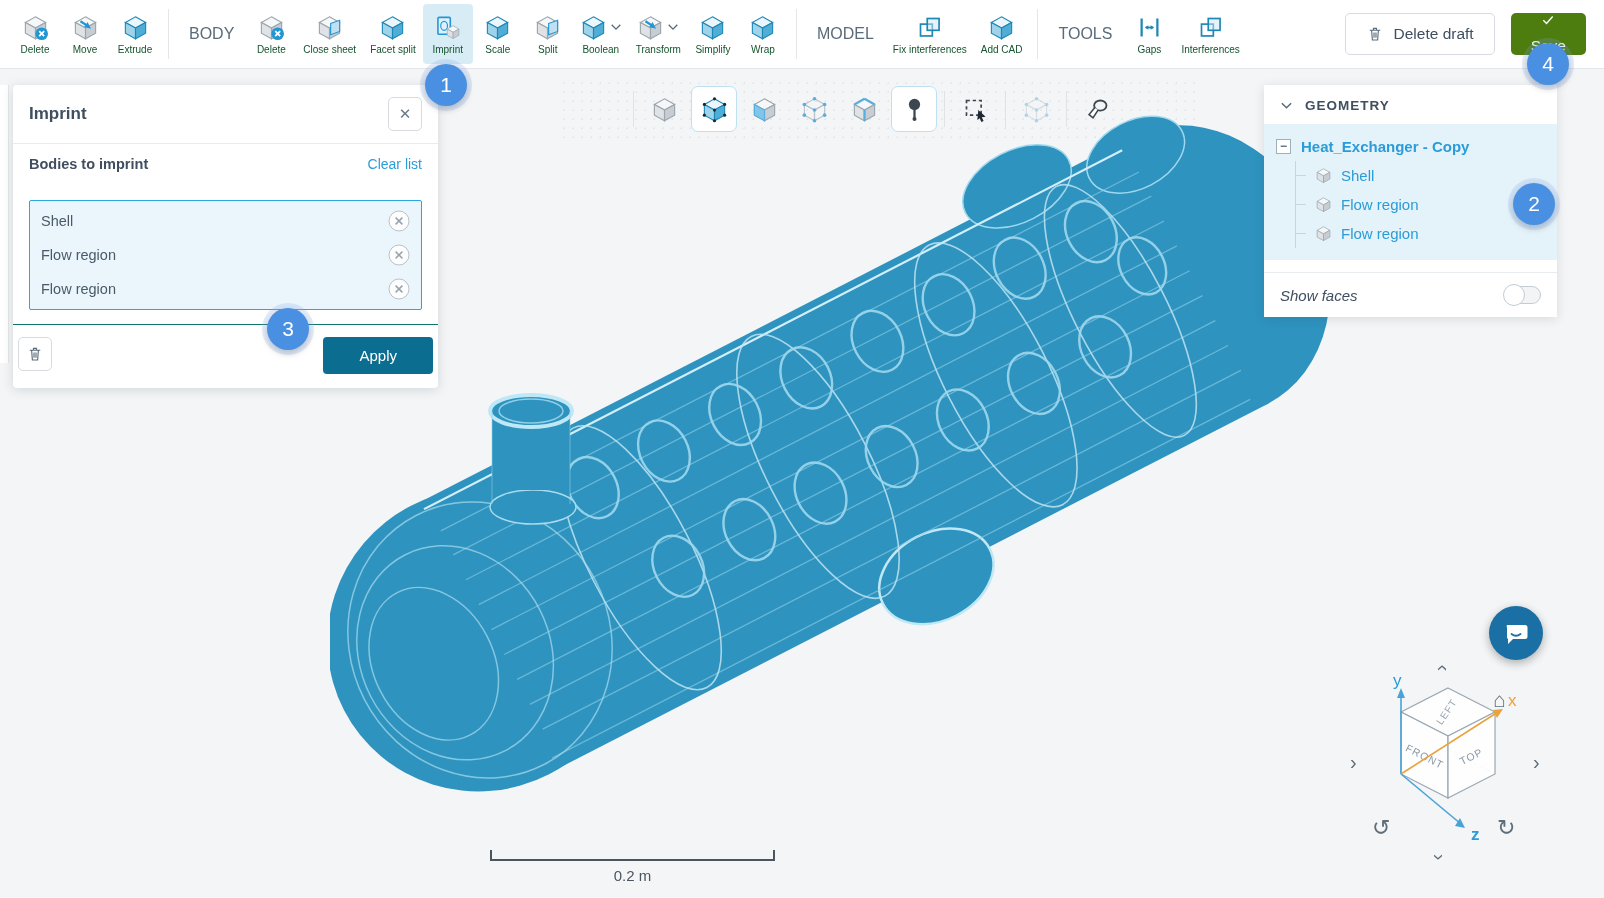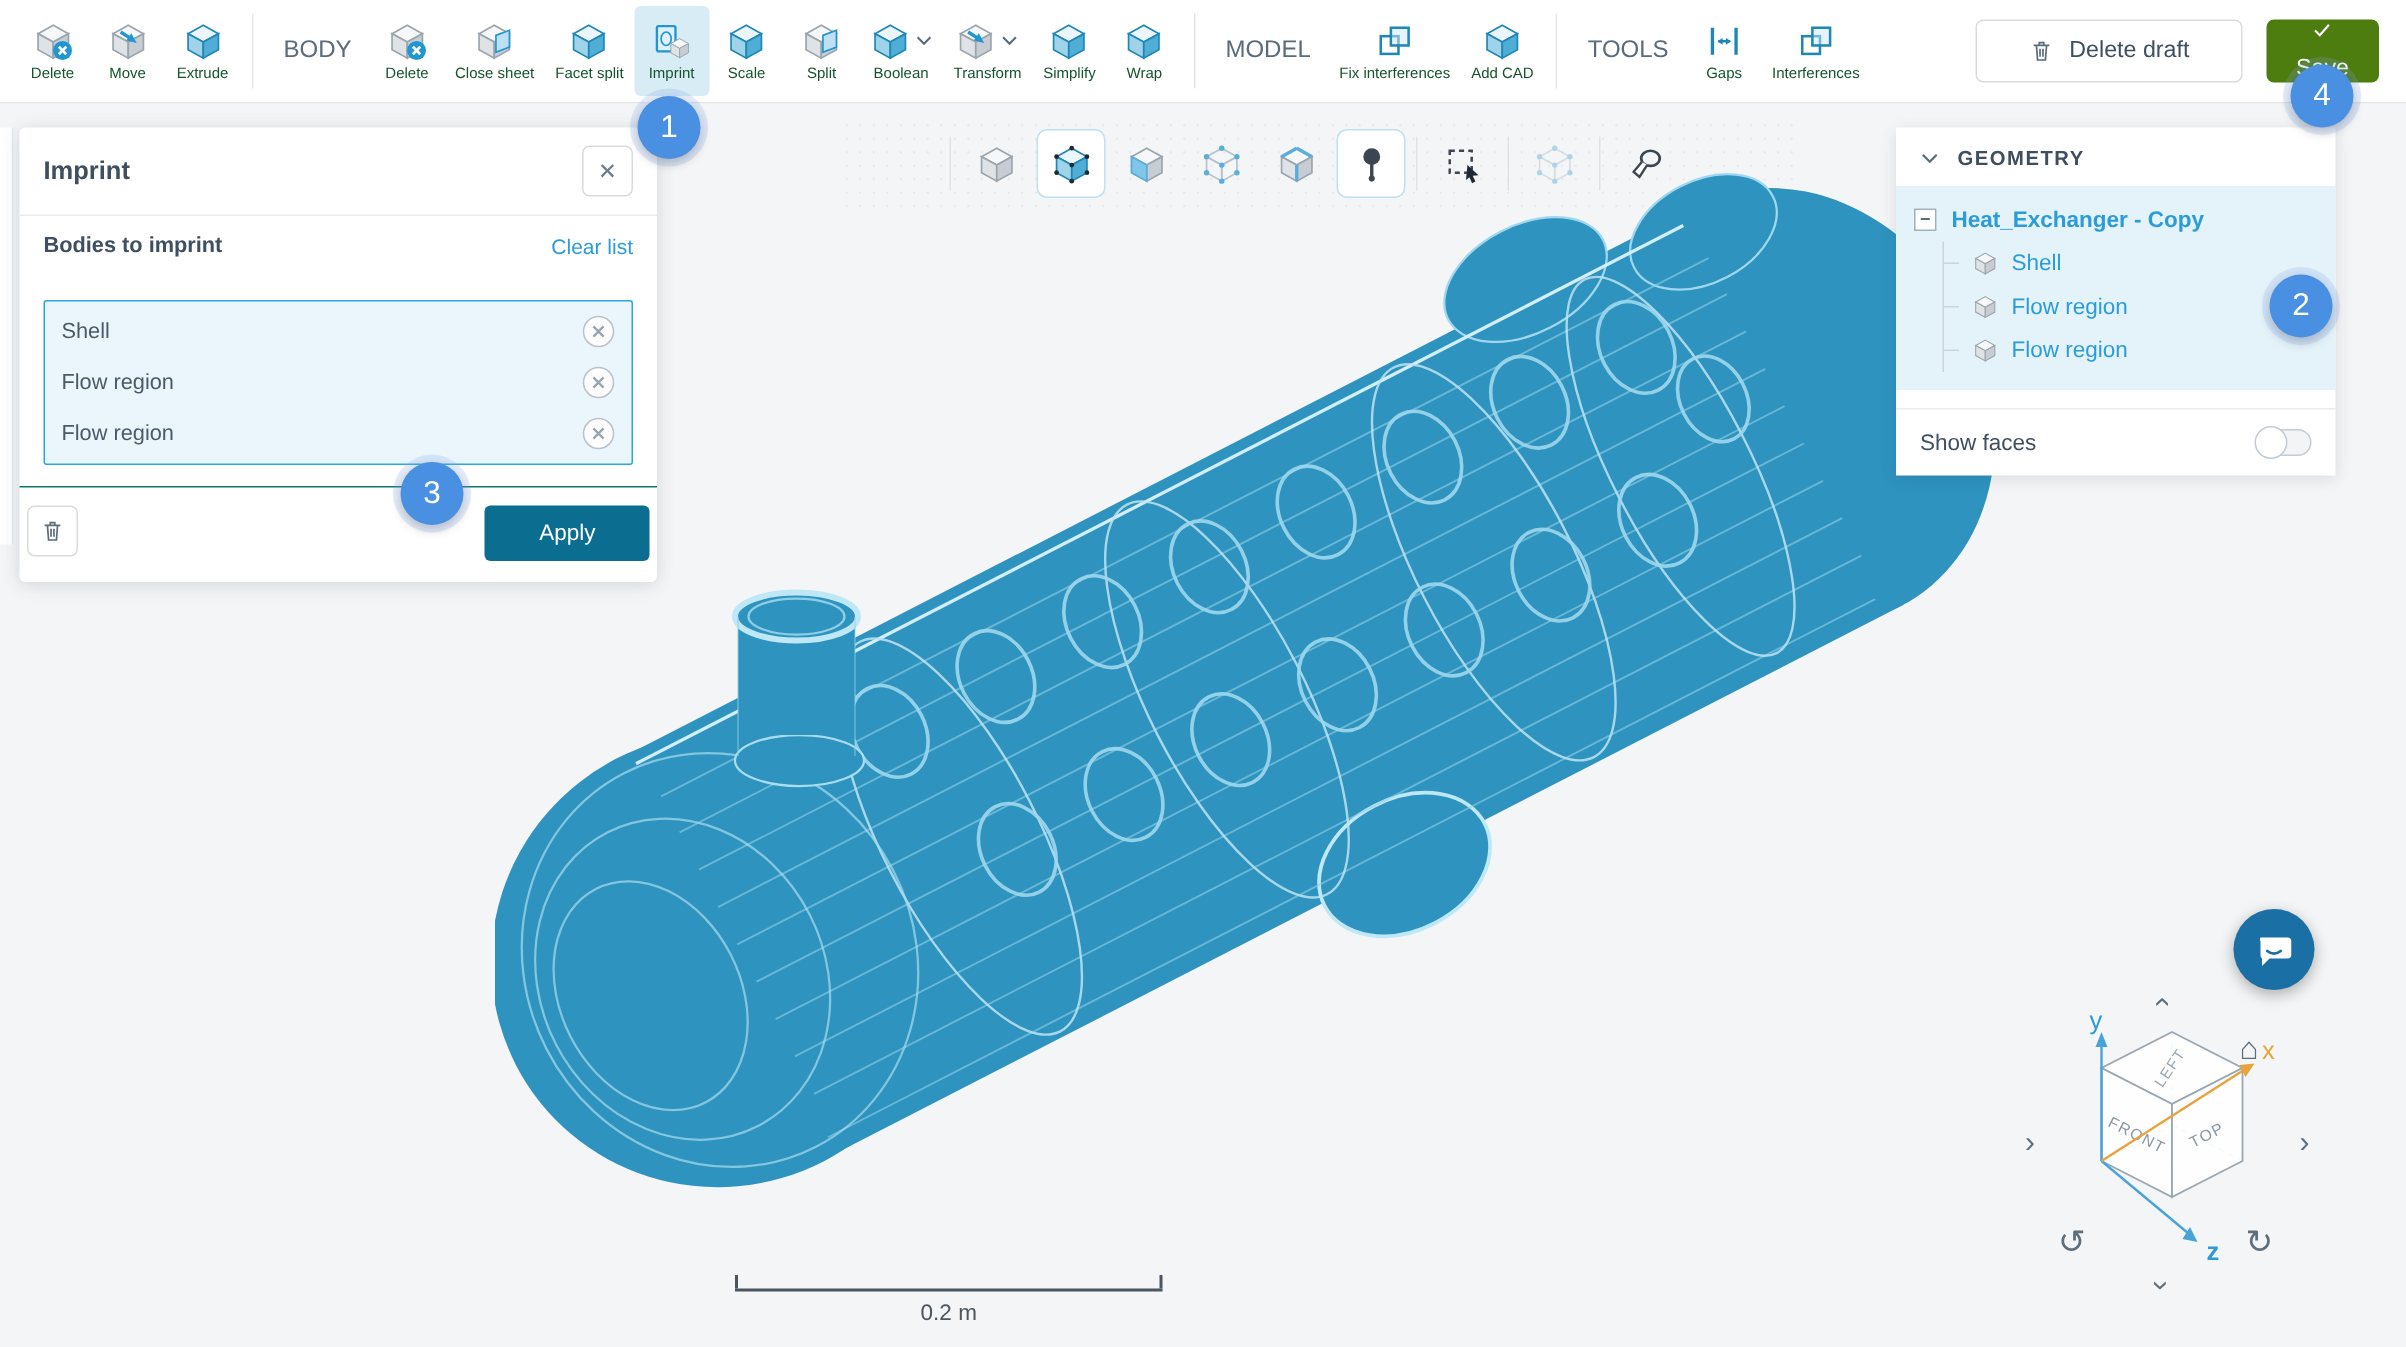--- a/index.html
+++ b/index.html
@@ -15,21 +15,21 @@
     min-width:50px; height:60px; padding:4px 7px; border-radius:4px; gap:3px; }
   .tb-item.active { background:#d8ecf6; }
   .tb-ico { display:flex; align-items:center; gap:3px; }
   .tb-ico svg { width:27px; height:27px; }
   .tb-ico svg.chev { width:12px; height:12px; color:#5a6b7a; }
   .tb-label { font-size:10px; color:#14532d; white-space:nowrap; }
   .tb-group-label { color:#5a6b7a; font-size:16px; margin:0 12px; }
   .tb-sep { width:1px; height:50px; background:#e4e7ea; margin:0 8px; }
   .tb-right { margin-left:auto; display:flex; align-items:center; gap:16px; padding-right:8px; }
   .btn-outline { display:flex; align-items:center; gap:10px; border:1px solid #d7dbe0;
-    background:#fff; border-radius:5px; height:42px; padding:0 34px; font-size:15.5px;
+    background:#fff; border-radius:5px; height:42px; padding:0 20px; font-size:15.5px;
     color:#3f4f5f; cursor:pointer; }
   .btn-outline svg { width:18px; height:18px; color:#5a6b7a; }
   .btn-primary { display:flex; align-items:center; gap:10px; background:#4d7c0f; color:#fff;
     border:none; border-radius:5px; height:42px; padding:0 20px; font-size:15.5px; cursor:pointer;flex-direction:column; }
   .btn-primary svg { width:16px; height:16px; }
 
   
   .viewport { position:absolute; left:0; top:69px; width:1604px; height:829px; background:#f4f5f6; }
   .dots { position:absolute; left:560px; top:10px; width:640px; height:66px;
     background-image:radial-gradient(#dfe3e6 1px, transparent 1px); background-size:9px 9px; opacity:.7; }
@@ -104,21 +104,21 @@
   .tree-root { display:flex; align-items:center; gap:10px; padding:6px 12px; color:#2b9cd8;
     font-weight:bold; font-size:15px; cursor:pointer; }
   .collapse-box { width:15px; height:15px; border:1px solid #9fb0bd; background:#fff;
     color:#5a6b7a; font-size:12px; line-height:13px; text-align:center; flex:0 0 auto; }
   .tree-kids { margin-left:31px; border-left:1px solid #c9d4dc; }
   .tree-child { display:flex; align-items:center; gap:9px; padding:6px 10px 6px 0;
     color:#2b9cd8; font-size:15px; cursor:pointer; }
   .tree-child .dash { width:10px; height:1px; background:#c9d4dc; }
   .tree-child svg { width:17px; height:17px; }
   .geo-foot { display:flex; justify-content:space-between; align-items:center;
-    padding:13px 16px; border-top:1px solid #e8ebee; margin-top:12px; font-size:15px; color:#3f4f5f; }
+    padding:13px 16px; border-top:1px solid #e8ebee; margin-top:12px; font-size:15px; color:#3f4f5f;font-style:italic; }
   .toggle { position:relative; width:36px; height:18px; border:1px solid #c3ccd3;
     border-radius:10px; background:#f2f4f6; cursor:pointer; }
   .toggle .knob { position:absolute; left:-3px; top:-3px; width:22px; height:22px; border-radius:50%;
     background:#fff; border:1px solid #c3ccd3; }
 
   
   .badge { position:absolute; width:42px; height:42px; border-radius:50%; background:#4a90e2;
     color:#fff; font-size:21px; display:flex; align-items:center; justify-content:center;
     z-index:10; box-shadow:0 0 0 5px rgba(130,170,230,.22), 0 3px 7px rgba(0,0,0,.25); }
 </style>

